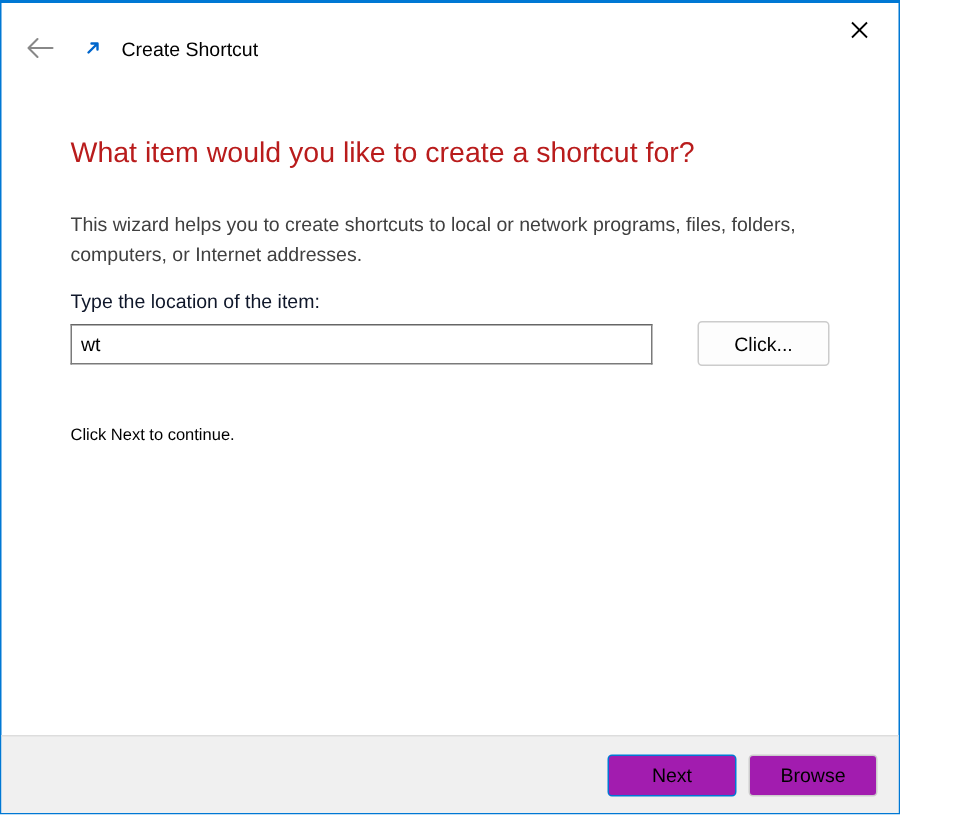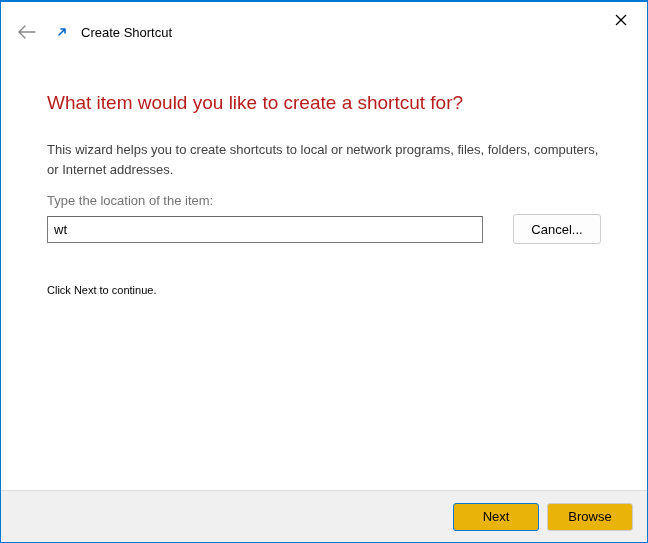--- a/index.html
+++ b/index.html
@@ -7,21 +7,21 @@
       margin: 0;
       padding: 0;
       font-family: "Segoe UI", Tahoma, Geneva, Verdana, sans-serif;
       background: #ffffff;
       width: 648px;
       height: 543px;
       overflow: hidden;
       position: relative;
     }
     .window {
-      width: 648px;
+      width: 600px;
       height: 543px;
       background: #ffffff;
       position: relative;
       border: 1px solid #0078d4;
       border-top: 2px solid #0078d4;
     }
     .titlebar-close {
       position: absolute;
       top: 6px;
       right: 14px;
@@ -77,21 +77,21 @@
       font-weight: 400;
     }
     .description {
       font-size: 13px;
       color: #404040;
       line-height: 1.5;
       margin-bottom: 14px;
     }
     .location-label {
       font-size: 13px;
-      color: #737373;
+      color: #0f172a;
       margin-bottom: 6px;
     }
     .input-row {
       display: flex;
       gap: 30px;
       align-items: center;
     }
     .location-input {
       flex: 1;
       height: 27px;
@@ -130,21 +130,21 @@
       justify-content: flex-end;
       align-items: center;
       padding-right: 14px;
       gap: 8px;
     }
     .footer-button {
       width: 86px;
       height: 28px;
       font-size: 13px;
       font-family: inherit;
-      background: #eab308;
+      background: #a21caf;
       border: 1px solid #ccc;
       border-radius: 3px;
       cursor: pointer;
     }
     .footer-button.primary {
       border: 1px solid #0078d4;
     }
   </style>
 </head>
 <body>
@@ -170,21 +170,21 @@
     </div>
     <div class="header-title">Create Shortcut</div>
   </div>
 
   <div class="content">
     <div class="main-heading">What item would you like to create a shortcut for?</div>
     <div class="description">This wizard helps you to create shortcuts to local or network programs, files, folders, computers, or Internet addresses.</div>
     <div class="location-label">Type the location of the item:</div>
     <div class="input-row">
       <input type="text" class="location-input" value="wt" style="">
-      <button class="browse-button">Cancel...</button>
+      <button class="browse-button">Click...</button>
     </div>
     <div class="continue-text">Click Next to continue.</div>
   </div>
 
   <div class="footer">
     <button class="footer-button primary">Next</button>
     <button class="footer-button">Browse</button>
   </div>
 </div>
 

